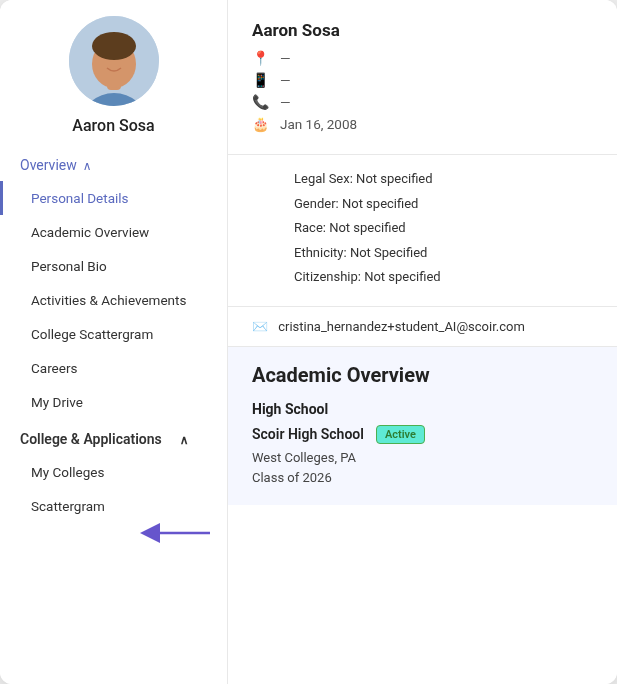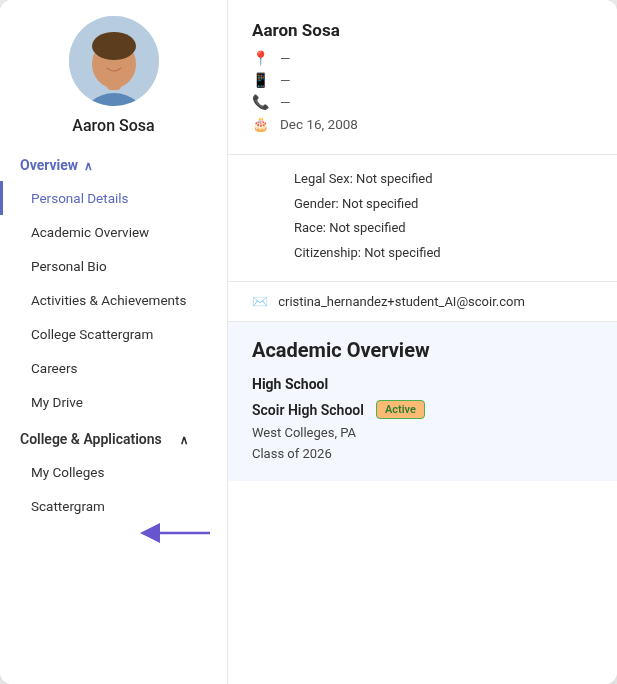--- a/index.html
+++ b/index.html
@@ -58,21 +58,21 @@
     .nav-section {
       width: 100%;
     }
     .nav-overview {
       display: flex;
       align-items: center;
       gap: 6px;
       padding: 8px 20px;
       color: #5b6abf;
       font-size: 14px;
-      font-weight: 700;
+      font-weight: 400;
       cursor: pointer;
     }
     .nav-item {
       display: flex;
       align-items: center;
       padding: 9px 20px 9px 28px;
       font-size: 13.5px;
       color: #333;
       cursor: pointer;
       border-left: 3px solid transparent;
@@ -168,21 +168,21 @@
       align-items: center;
       gap: 12px;
       margin-bottom: 4px;
     }
     .school-name {
       font-size: 14px;
       font-weight: 600;
       color: #222;
     }
     .active-badge {
-      background: #fdba74;
+      background: #5eead4;
       border: 1px solid #4caf50;
       color: #2e7d32;
       font-size: 11px;
       font-weight: 600;
       padding: 2px 8px;
       border-radius: 4px;
     }
     .school-detail {
       font-size: 13px;
       color: #444;
@@ -289,36 +289,40 @@
       <div class="info-row">
         <span class="info-icon">📱</span>
         <span>—</span>
       </div>
       <div class="info-row">
         <span class="info-icon">📞</span>
         <span>—</span>
       </div>
       <div class="info-row">
         <span class="info-icon">🎂</span>
-        <span>Dec 16, 2008</span>
+        <span>Jan 16, 2008</span>
       </div>
     </div>
 
     <div class="details-section">
       <div class="detail-row">
         <strong>Legal Sex:</strong>
         <span>Not specified</span>
       </div>
       <div class="detail-row">
         <strong>Gender:</strong>
         <span>Not specified</span>
       </div>
       <div class="detail-row">
         <strong>Race:</strong>
         <span>Not specified</span>
+      </div>
+      <div class="detail-row">
+        <strong>Ethnicity:</strong>
+        <span>Not Specified</span>
       </div>
       <div class="detail-row">
         <strong>Citizenship:</strong>
         <span>Not specified</span>
       </div>
     </div>
 
     <div class="email-section">
       <span>✉️</span>
       <span>cristina_hernandez+student_AI@scoir.com</span>

